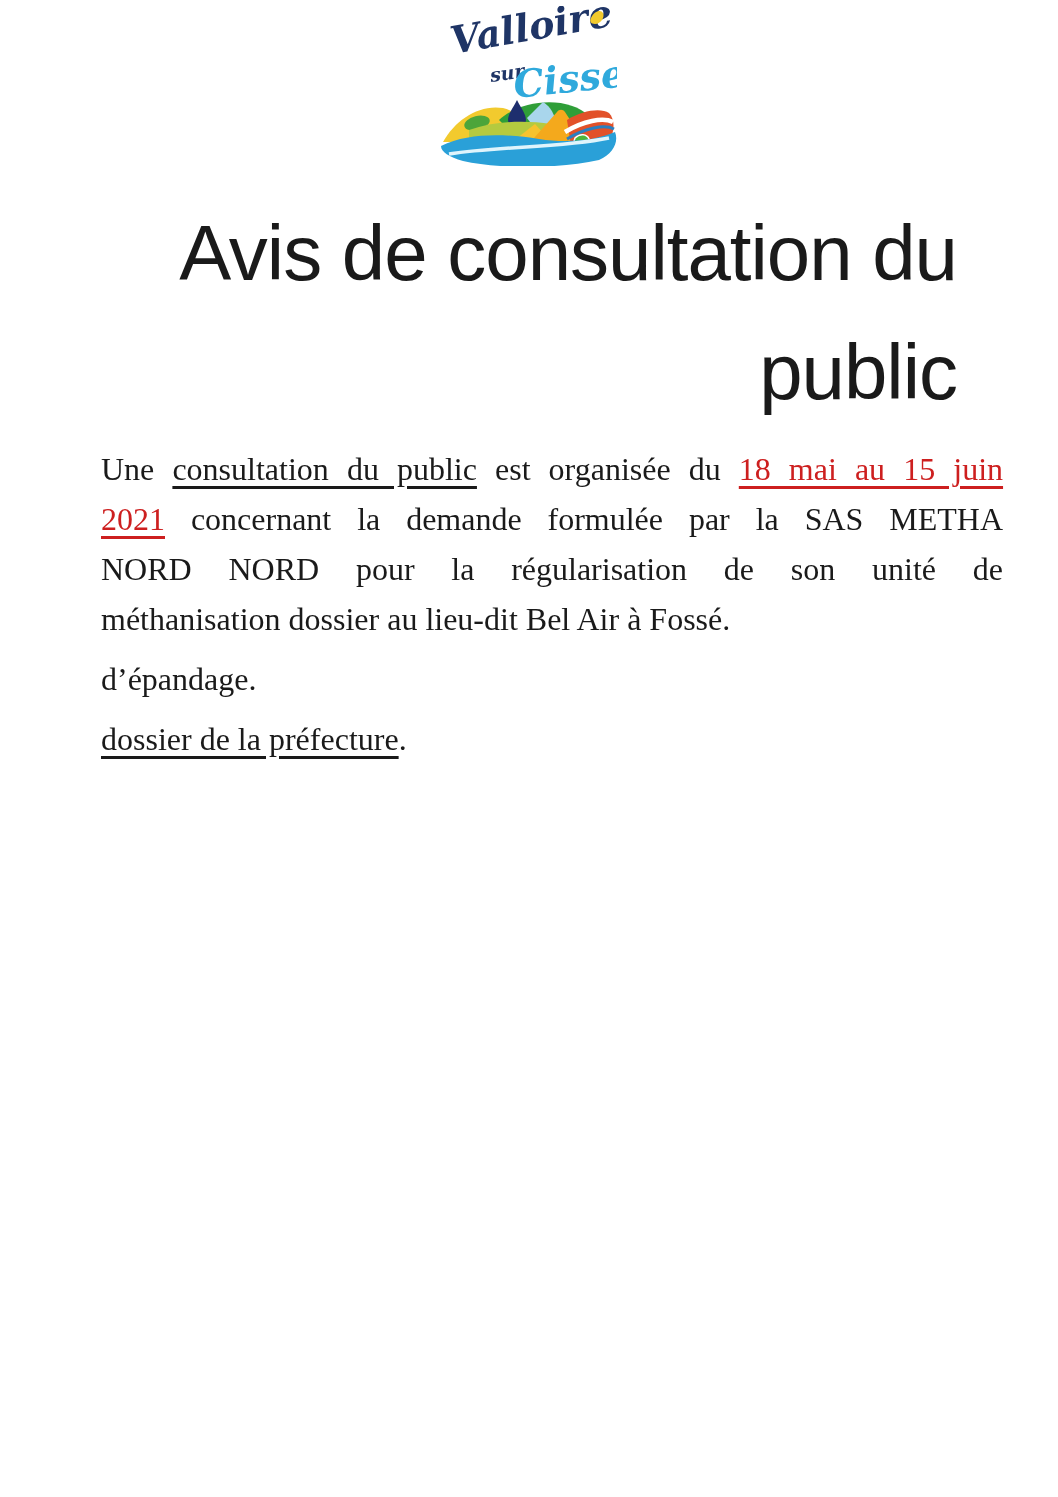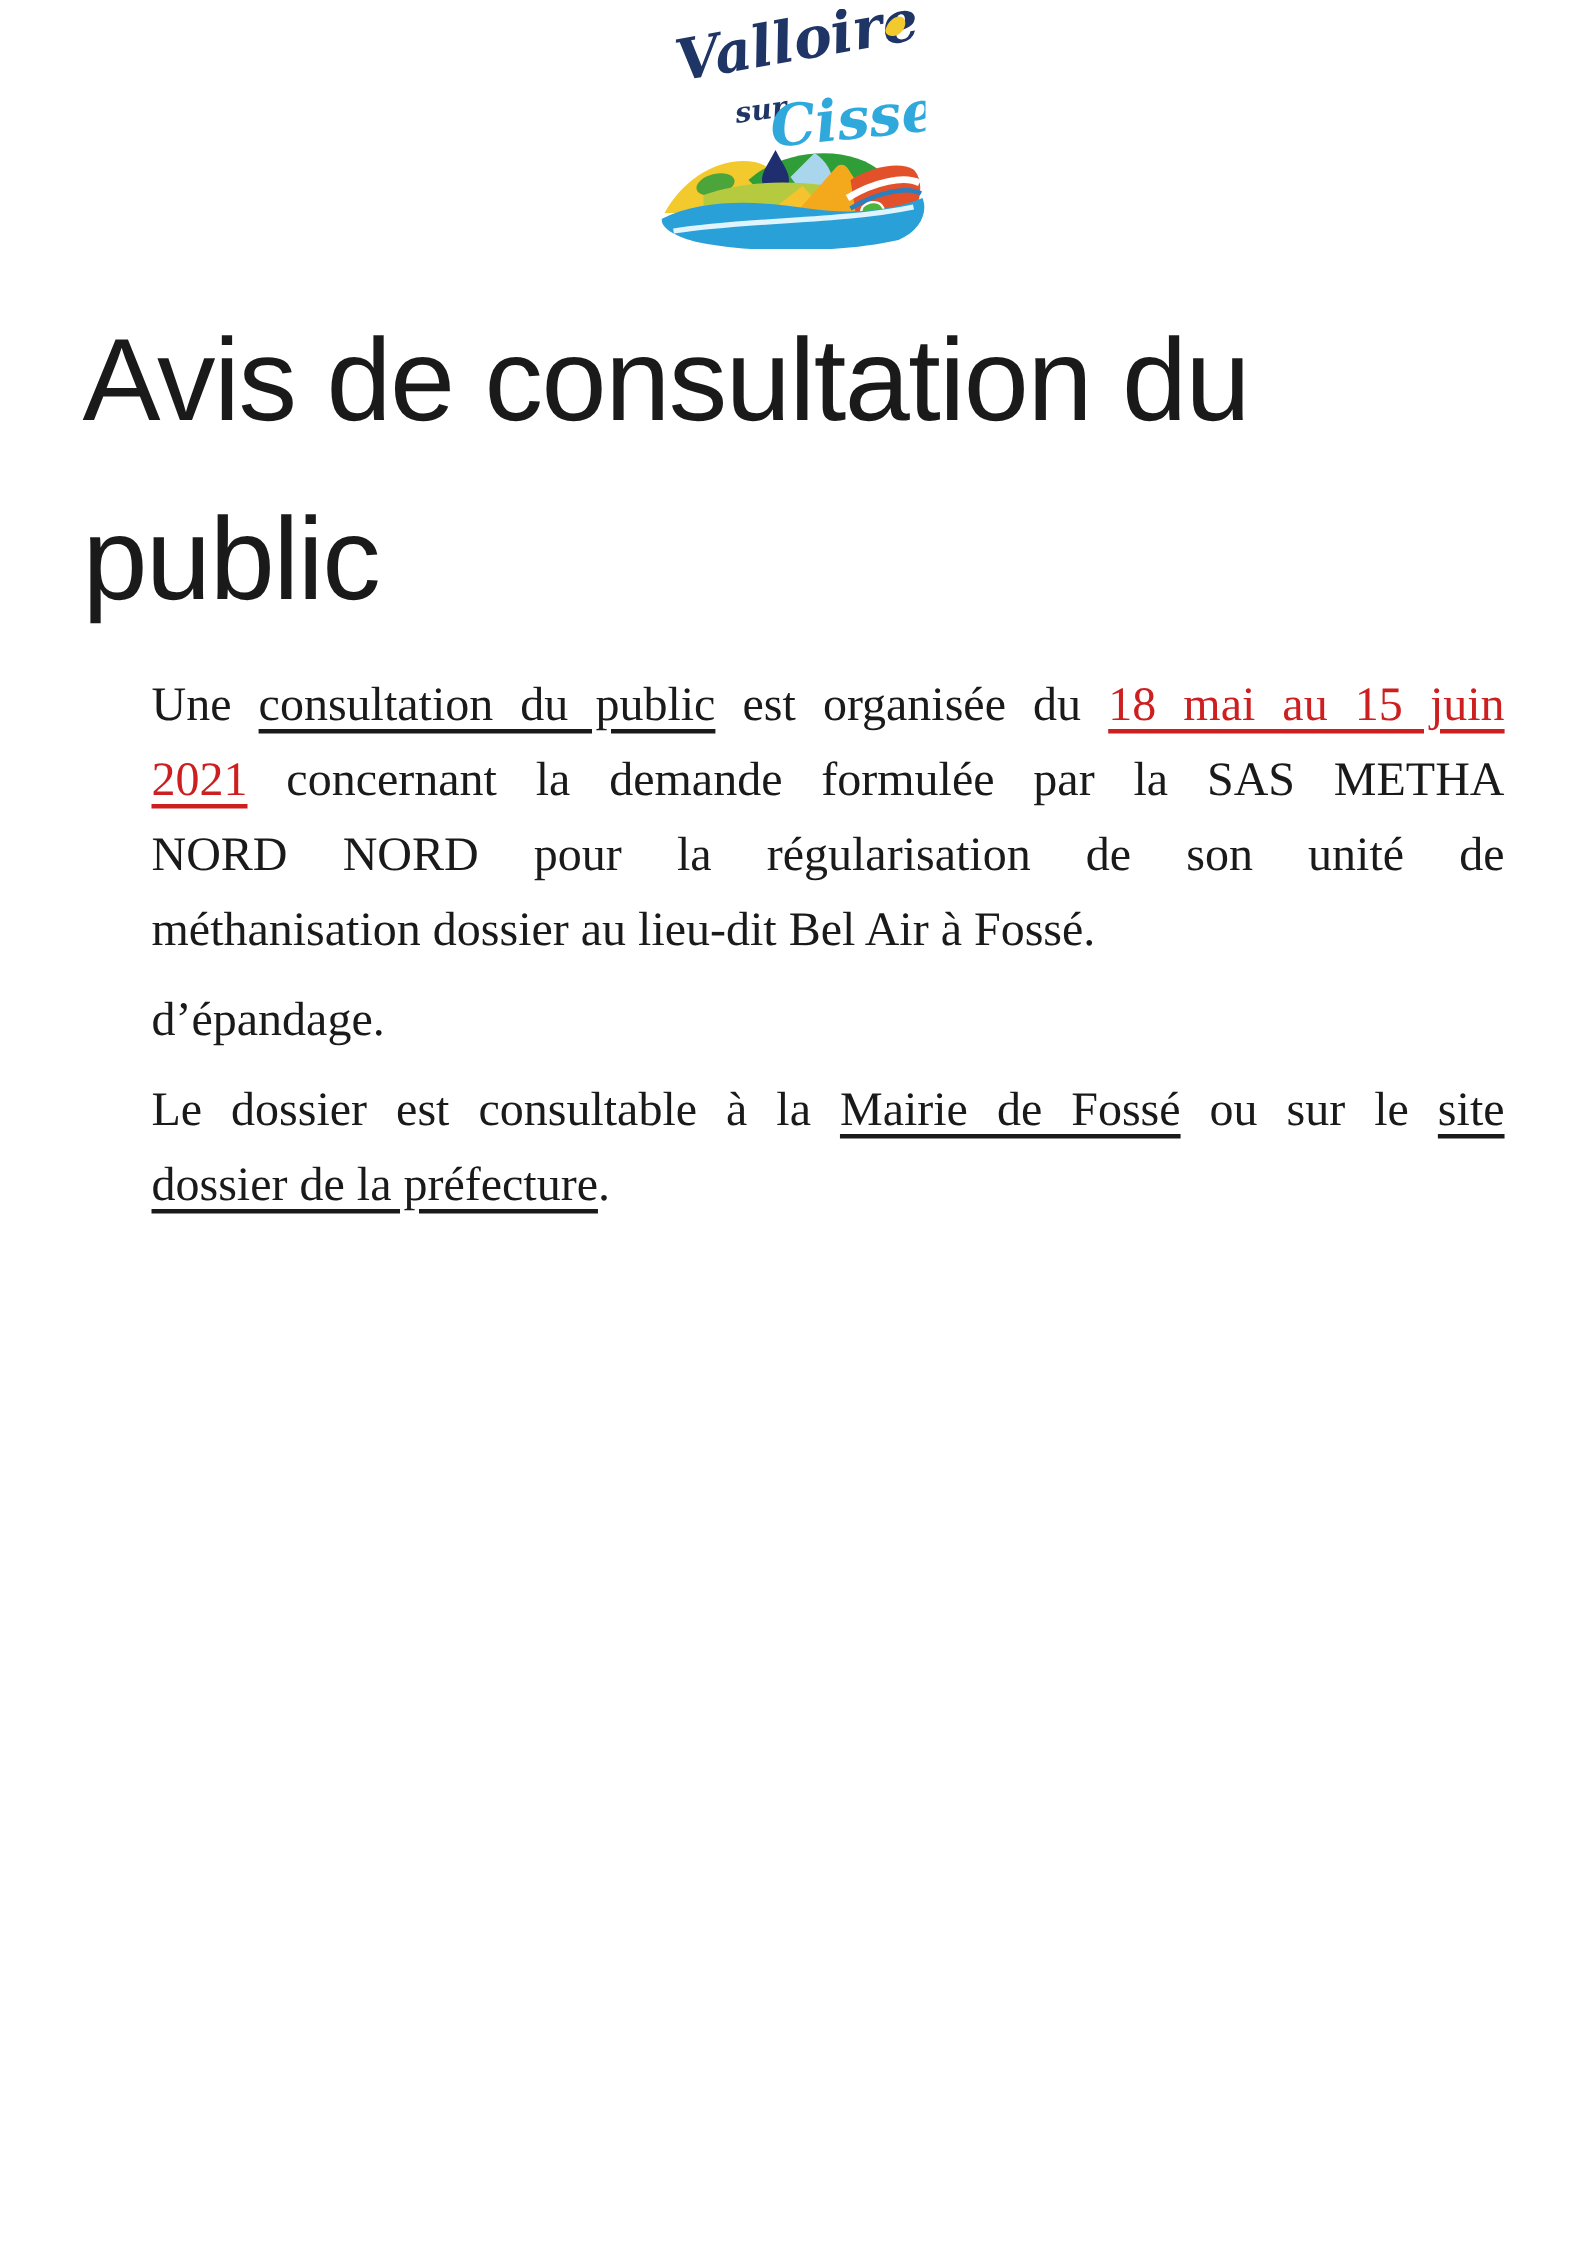--- a/index.html
+++ b/index.html
@@ -20,21 +20,21 @@
     height: 162px;
   }
   .logo-wrap svg { display: inline-block; }
   .logo-script {
     font-family: "DejaVu Serif", serif;
     font-style: italic;
     font-weight: 700;
   }
   h1.title {
     margin: 26px 101px 12px 55px;
-    text-align: left;
+    text-align: right;
     font-size: 78px;
     line-height: 119px;
     font-weight: 400;
     color: var(--text, #1a1a1a);
     letter-spacing: -1px;
   }
   .content {
     padding: 0 55px 0 101px;
     font-size: 32px;
     line-height: 50px;
@@ -100,18 +100,17 @@
       <span class="line" style="display:block"><span class="seg-ru">2021</span><span> concernant la demande formulée par la SAS METHA</span></span>
       <span class="line" style="display:block"><span>NORD NORD pour la régularisation de son unité de</span></span>
       <span class="line last" style="display:block"><span>méthanisation dossier au lieu-dit Bel Air à Fossé.</span></span>
     </p>
 
     <p>
       <span class="line last" style="display:block"><span>d’épandage.</span></span>
     </p>
 
     <p>
-      <span class="line" style="display:block"><span>Le dossier est consultable à la </span><span class="seg-u">Mairie de Fossé</span><span> ou sur le </span><span class="seg-u">site</span></span>
       <span class="line last" style="display:block"><span class="seg-u">dossier de la préfecture</span><span>.</span></span>
     </p>
 
   </div>
 </div>
 
 </body></html>

